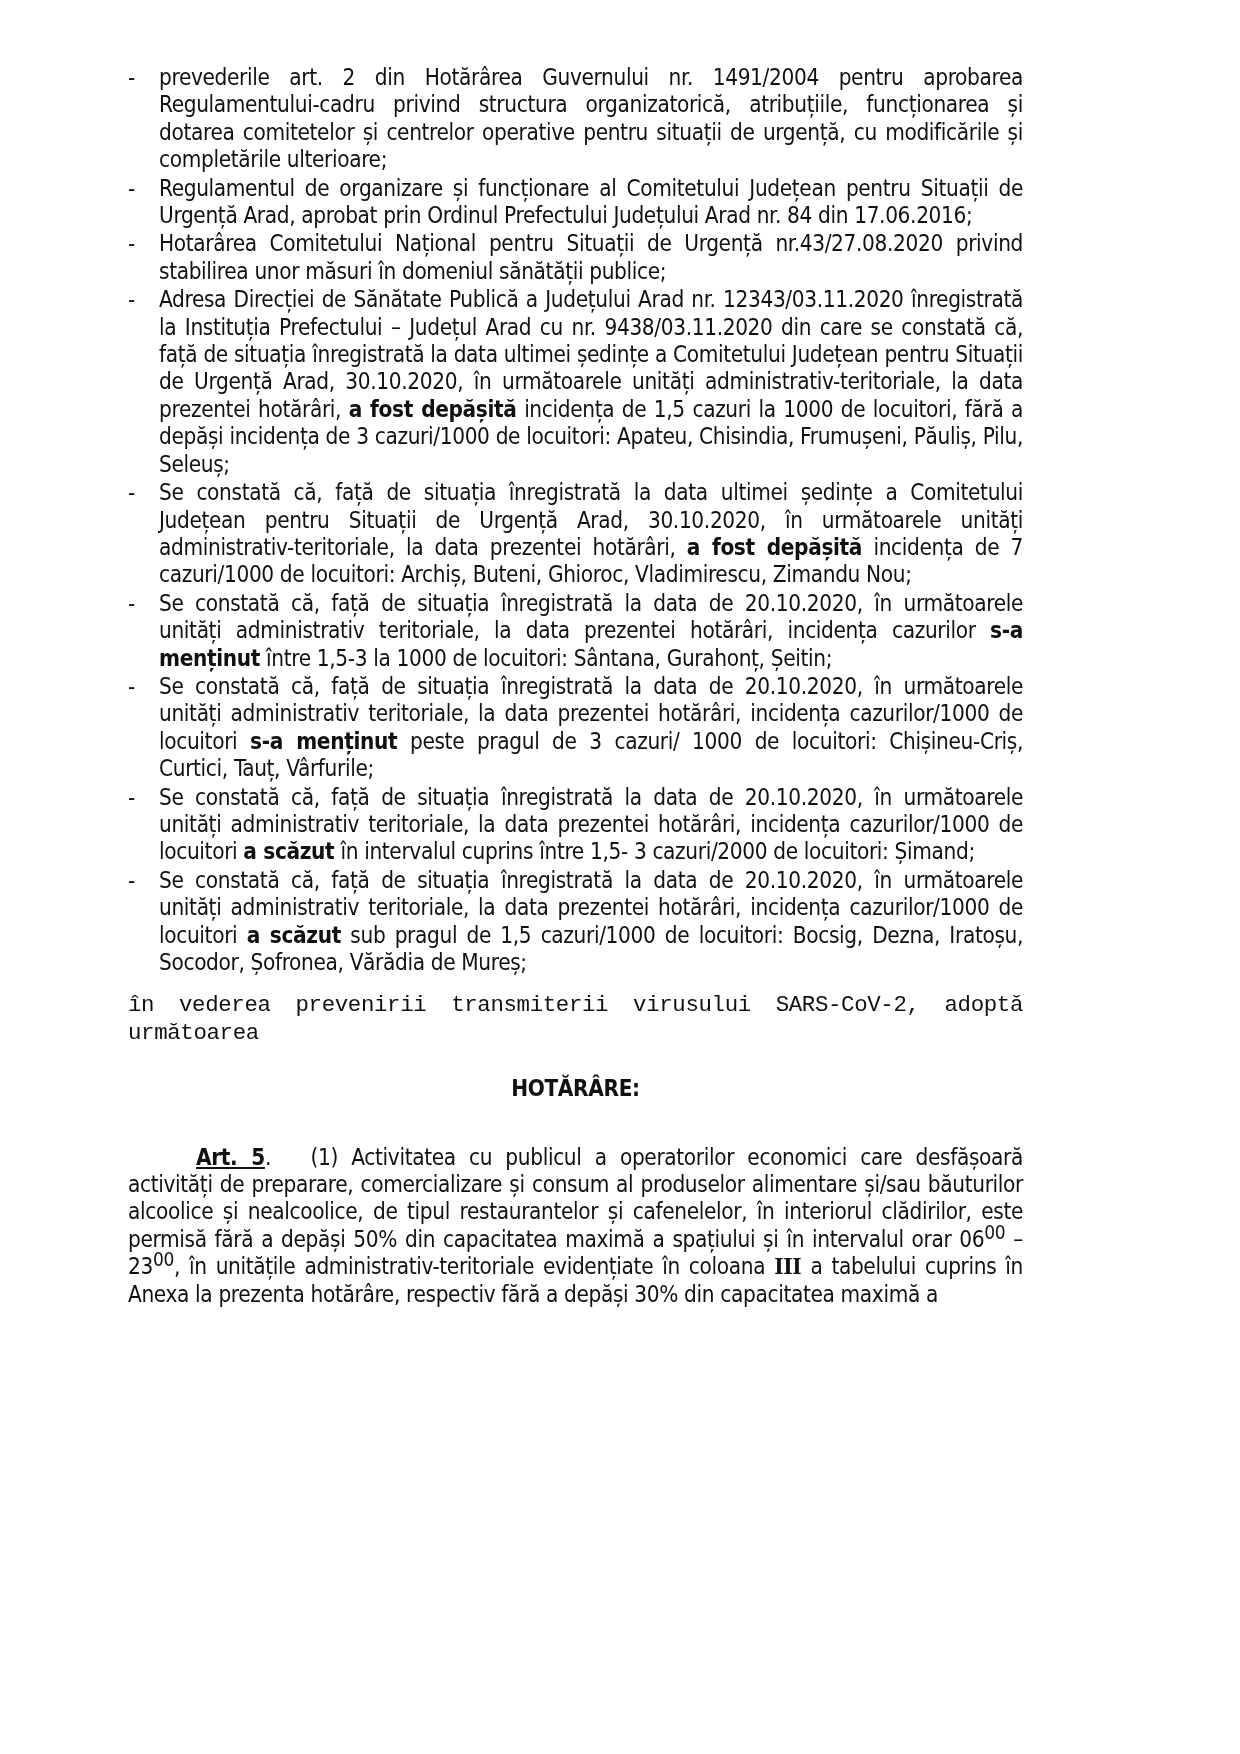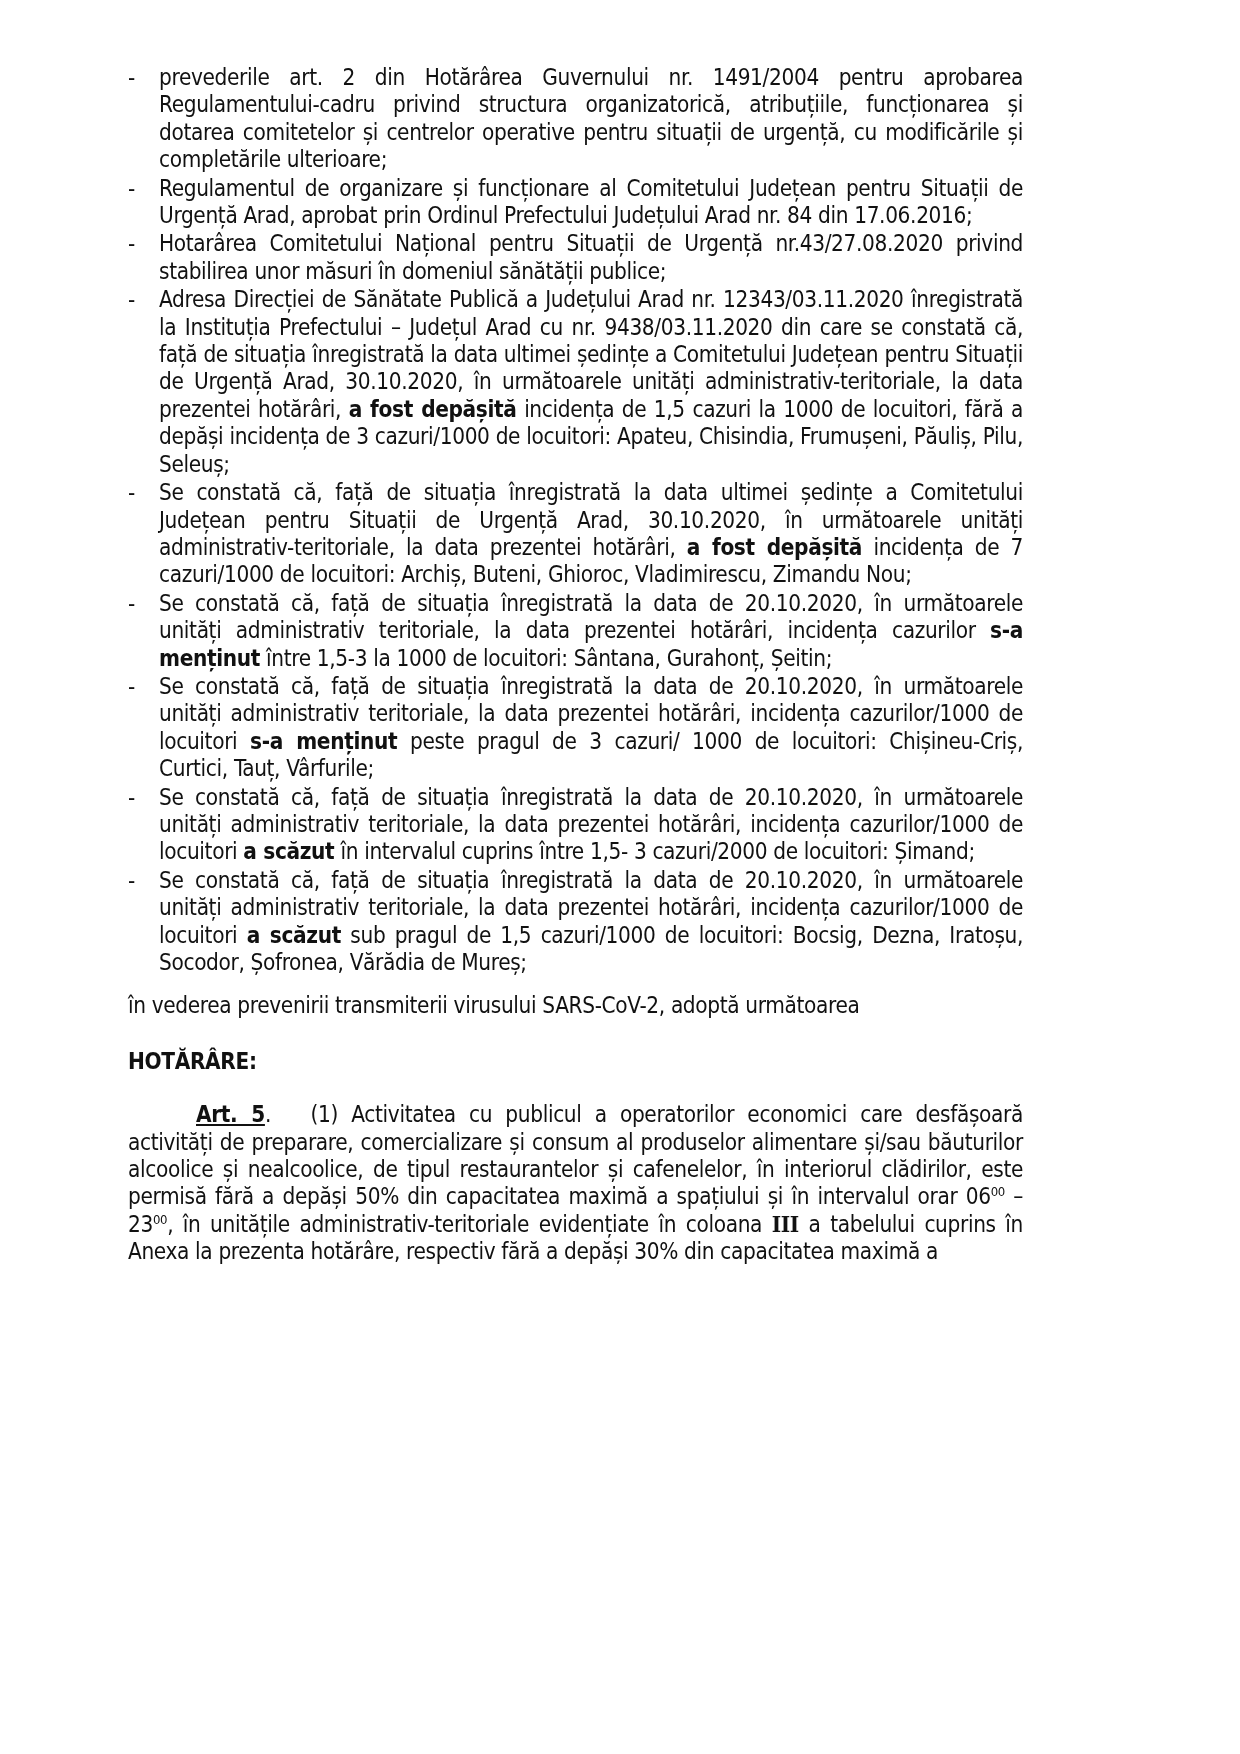--- a/index.html
+++ b/index.html
@@ -12,25 +12,25 @@
     font-size: 22.4px; line-height: 27.4px; letter-spacing: -0.35px;
     font-stretch: condensed;
   }
   .para { text-align: justify; margin: 0; }
   .cont { padding-left: 31px; }
   ul.items { list-style: none; margin: 0; padding: 0; }
   ul.items li { position: relative; padding-left: 31px; text-align: justify; margin-bottom: 1px; }
   ul.items li .dash { position: absolute; left: 0; top: 0; width: 20px; }
   b { font-weight: bold; }
   .serif-bold { font-family: "DejaVu Serif", serif; font-weight: bold; }
-  .intro { margin-top: 16px; }
-  .heading { font-weight: bold; margin-top: 28px; margin-bottom: 26px; }
+  .intro { margin-top: 16px; font-family: Liberation Mono, monospace; }
+  .heading { text-align: center; font-weight: bold; margin-top: 28px; margin-bottom: 41px; }
   .art { text-indent: 68px; text-align: justify; }
   .art-label { font-weight: bold; text-decoration: underline; }
-  sup.u { font-size: 13px; vertical-align: 8px; line-height: 0; }
+  sup.u { font-size: 19px; vertical-align: 8px; line-height: 0; }
 </style>
 </head>
 <body>
 
 <div class="page">
 
   <ul class="items" id="items">
       <li><span class="dash">-</span><span>prevederile art. 2 din Hotărârea Guvernului nr. 1491/2004 pentru aprobarea Regulamentului-cadru privind structura organizatorică, atribuțiile, funcționarea și dotarea comitetelor și centrelor operative pentru situații de urgență, cu modificările și completările ulterioare;</span></li>
       <li><span class="dash">-</span><span>Regulamentul de organizare și funcționare al Comitetului Județean pentru Situații de Urgență Arad, aprobat prin Ordinul Prefectului Județului Arad nr. 84 din 17.06.2016;</span></li>
       <li><span class="dash">-</span><span>Hotarârea Comitetului Național pentru Situații de Urgență nr.43/27.08.2020 privind stabilirea unor măsuri în domeniul sănătății publice;</span></li>

